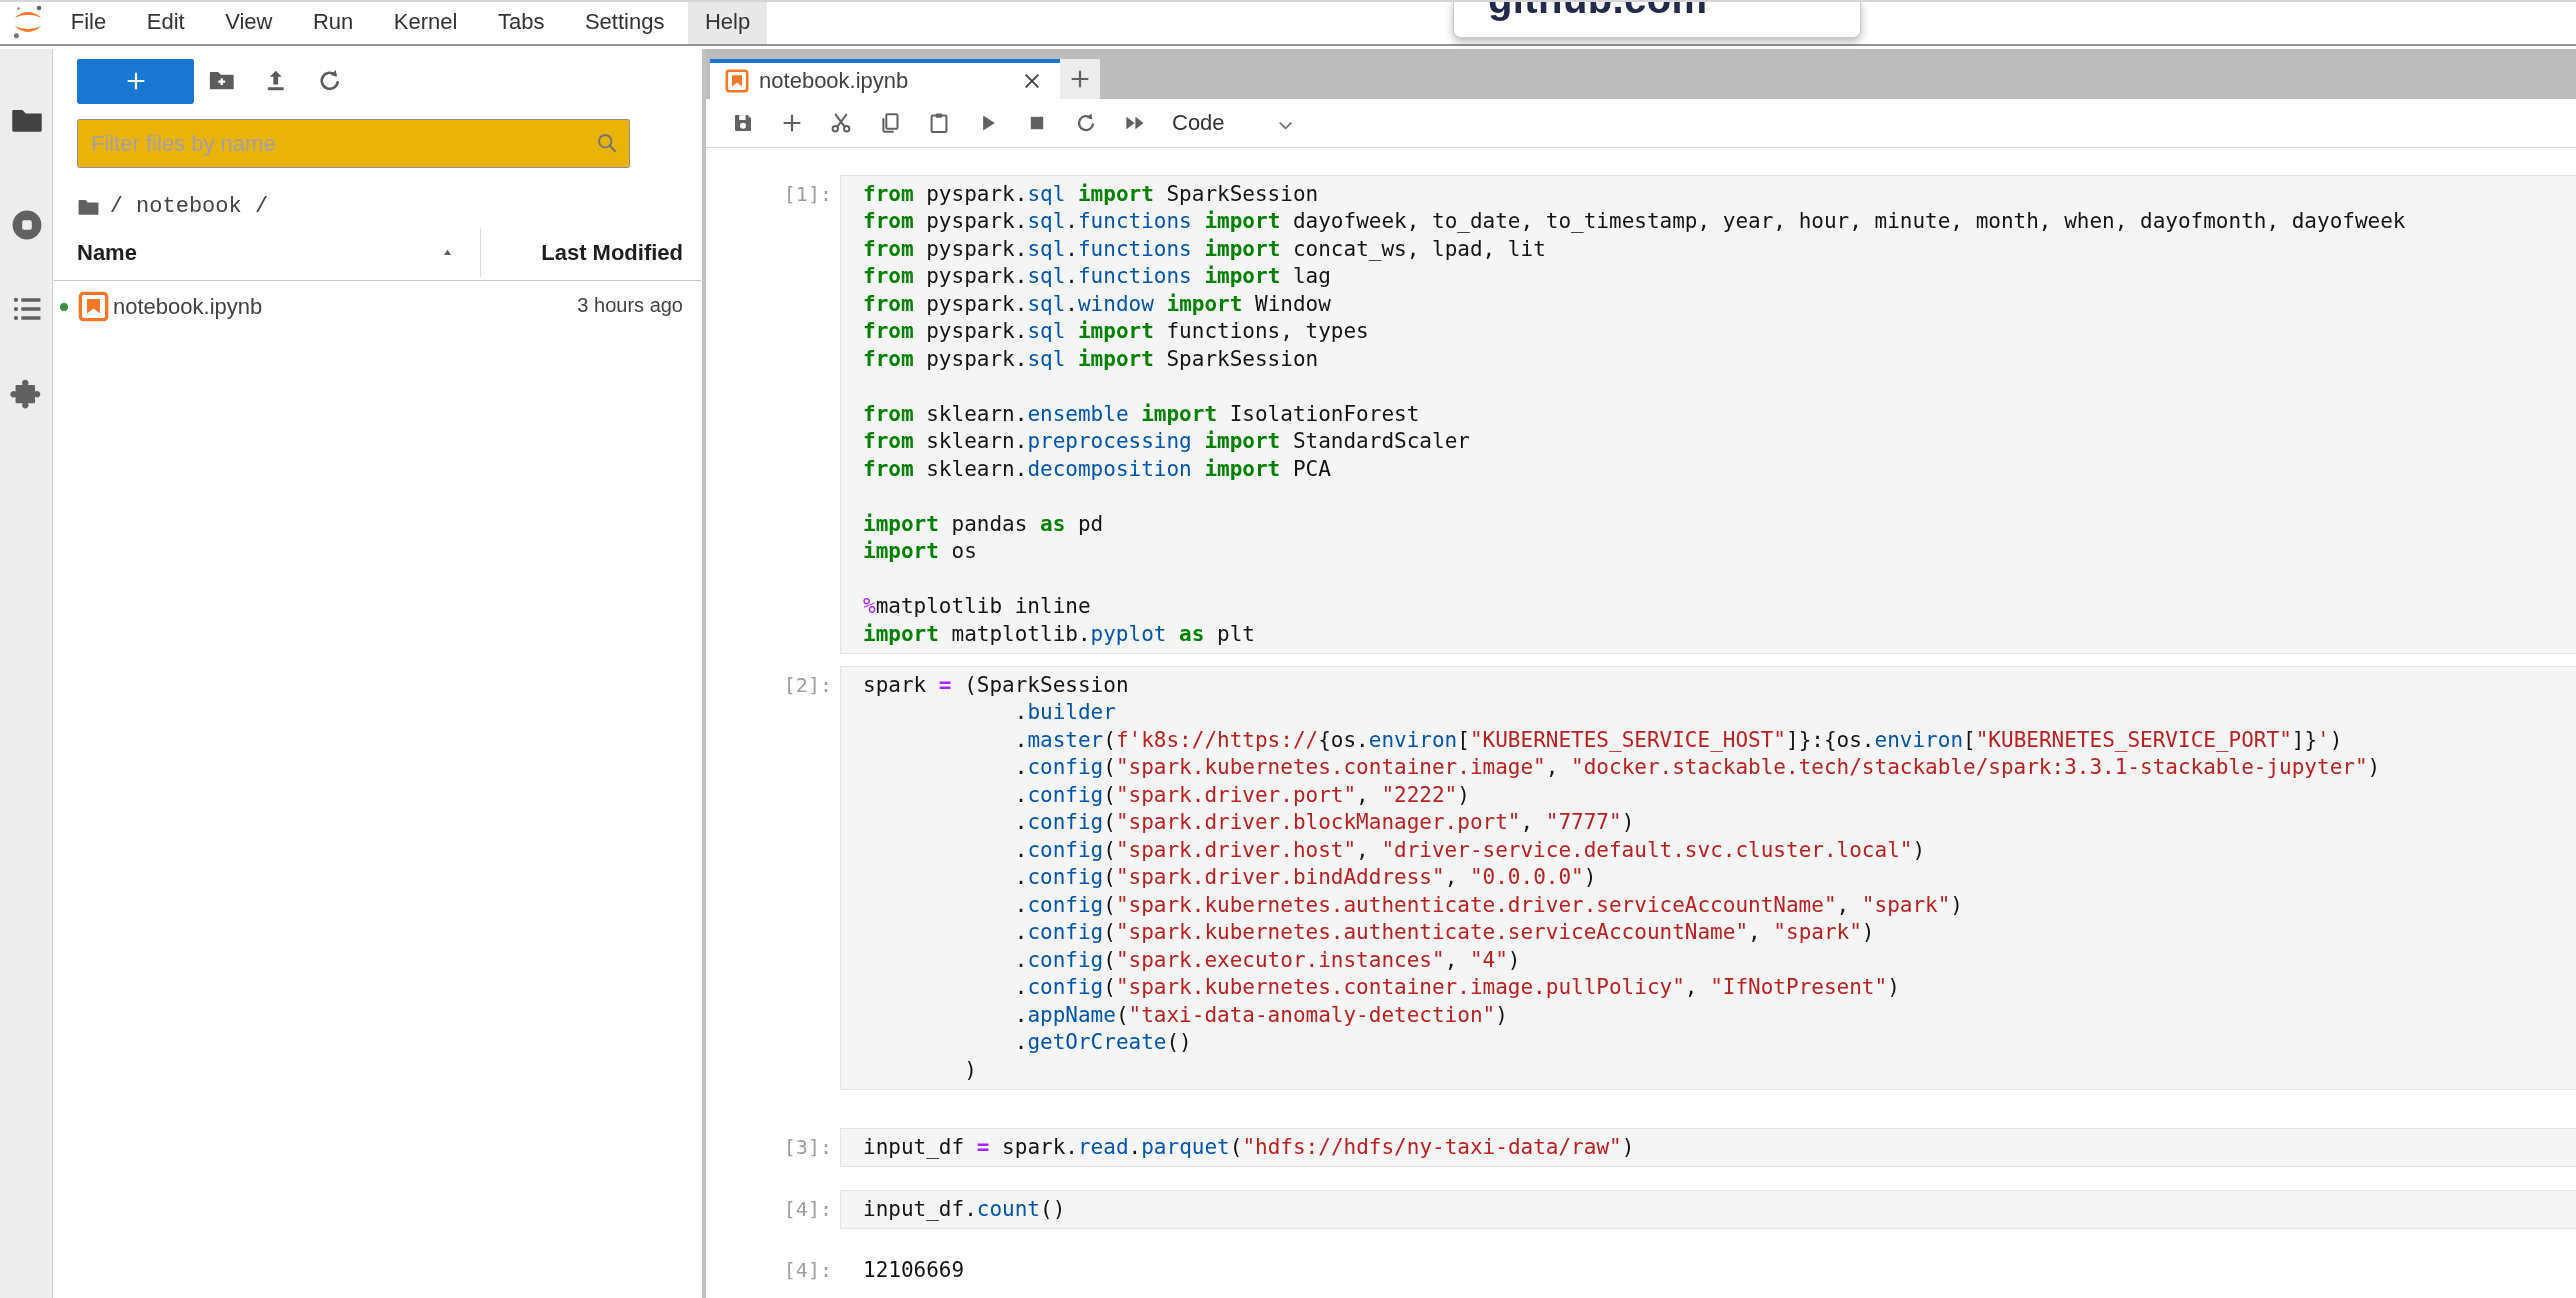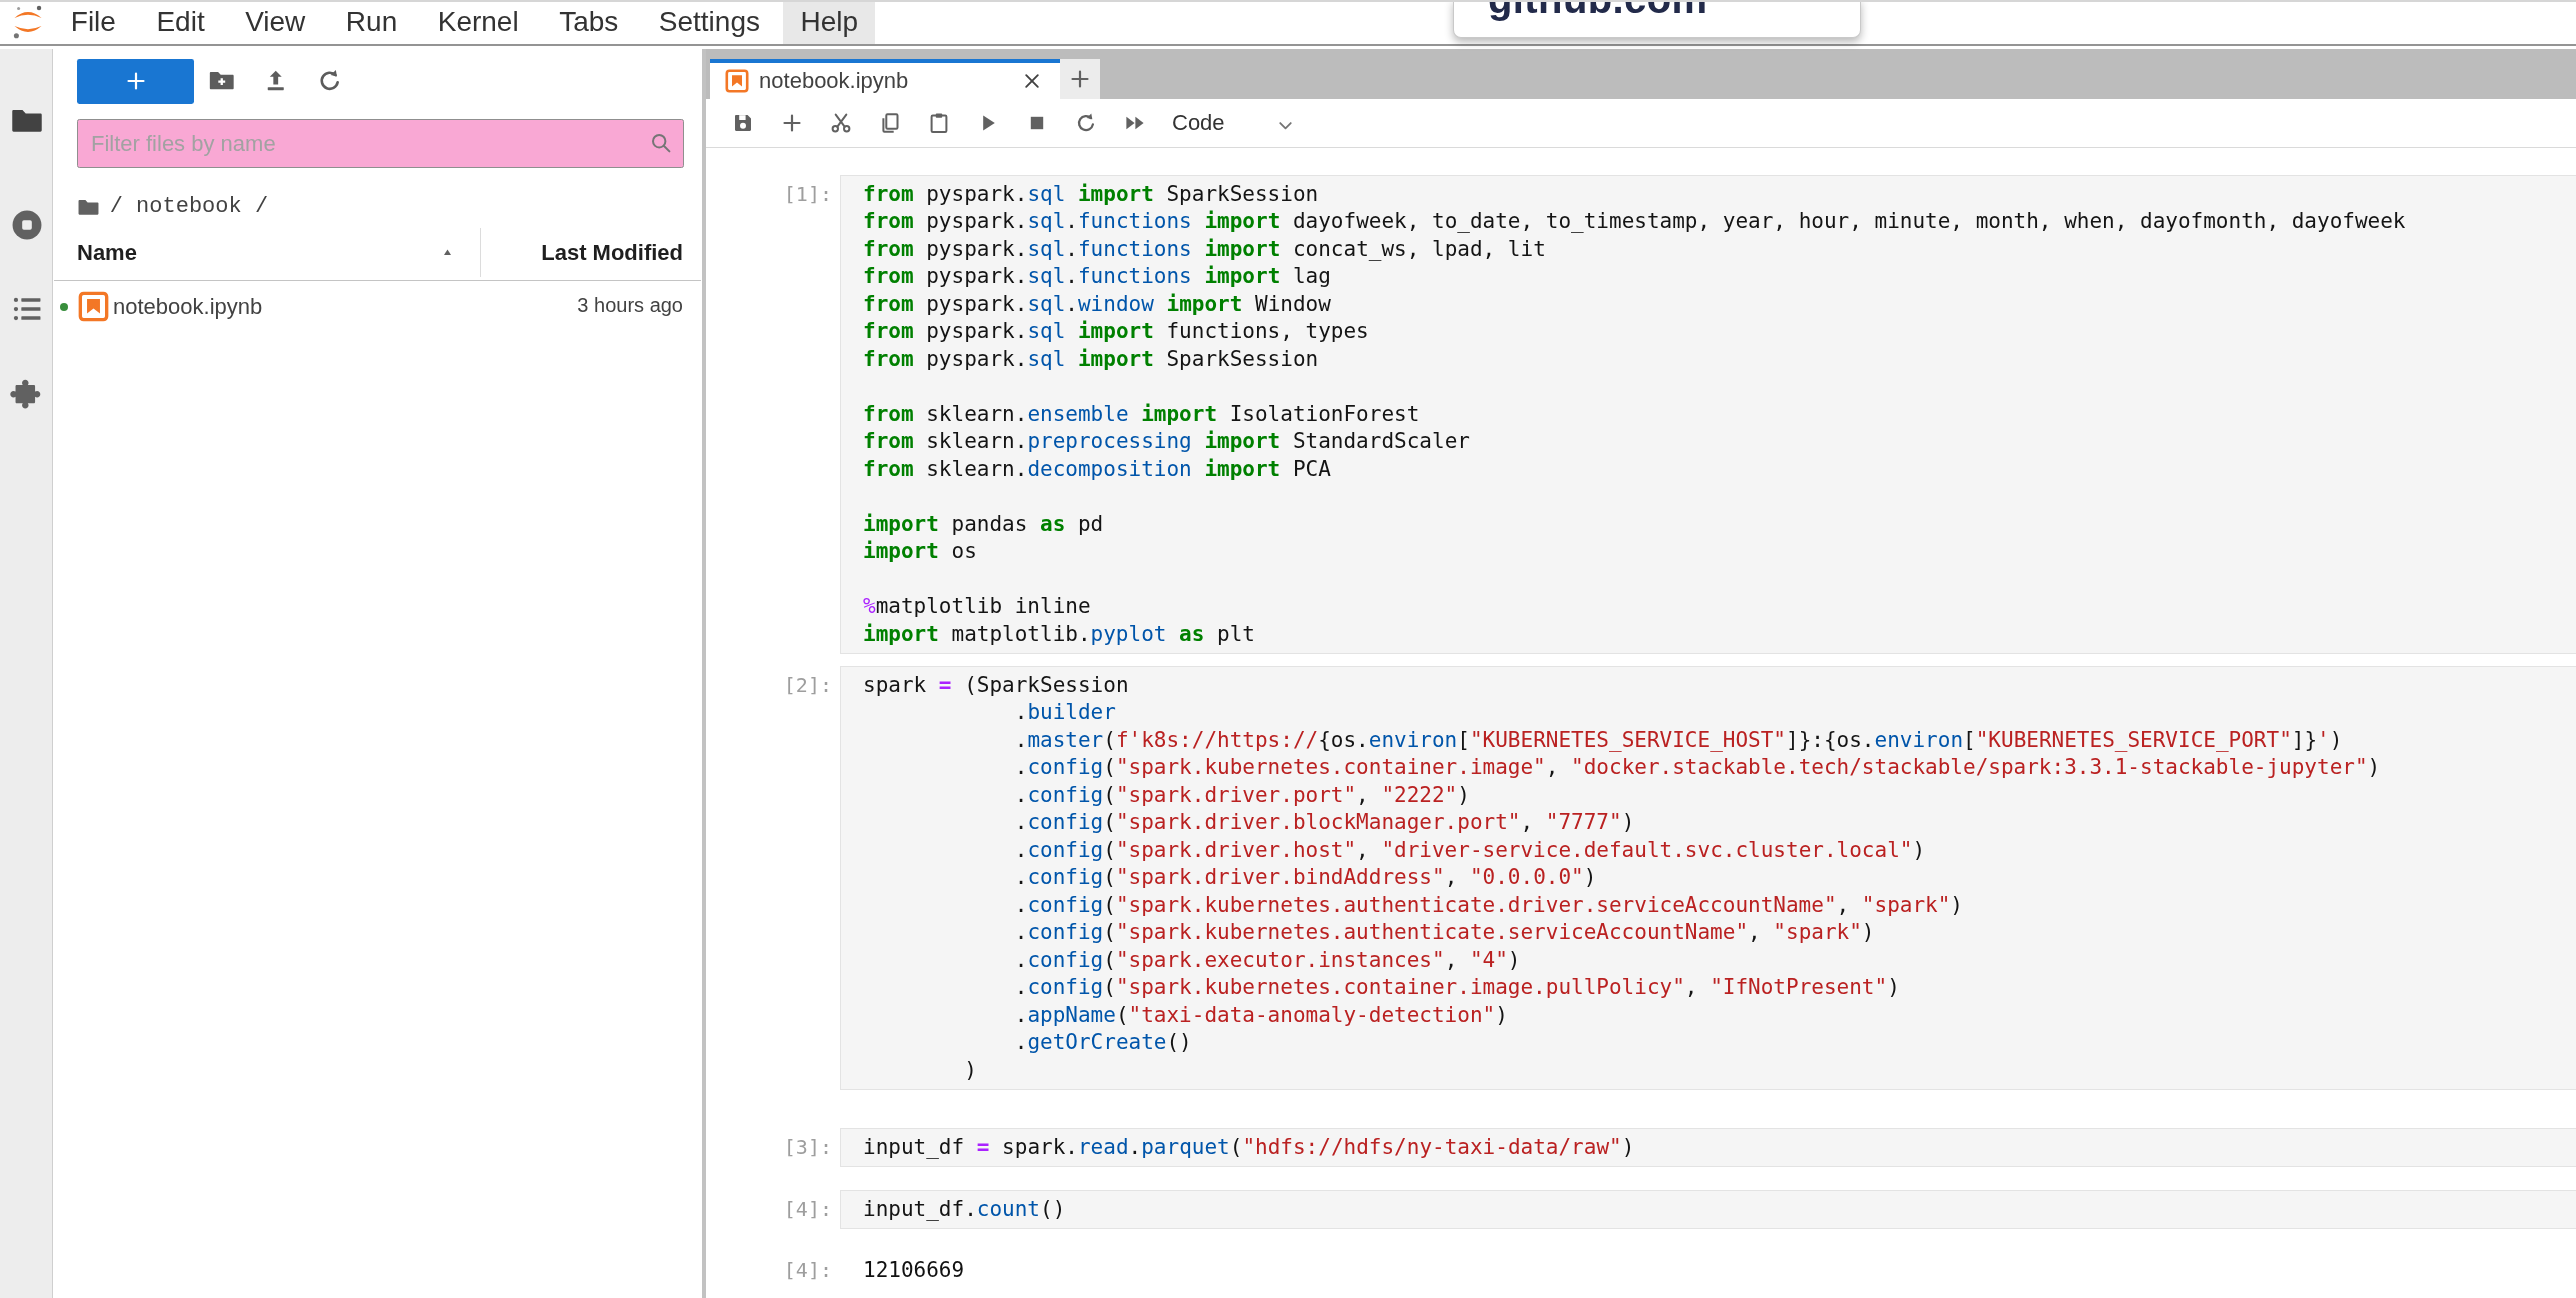--- a/index.html
+++ b/index.html
@@ -6,21 +6,21 @@
   #app{position:relative;width:2576px;height:1299px;overflow:hidden;background:#fff;
        font-family:"Liberation Sans",sans-serif;-webkit-font-smoothing:antialiased;}
   .topline{position:absolute;left:0;top:0;width:2576px;height:1.6px;background:#d6d6d6;z-index:40;}
 
   
   .menubar{position:absolute;left:0;top:0;width:2576px;height:46px;background:#fff;
            border-bottom:2.4px solid #949494;display:flex;align-items:center;z-index:5;box-sizing:border-box;}
   .logo{margin-left:9.7px;width:36px;height:36px;flex:0 0 auto;}
   .logo svg{width:36px;height:36px;}
   .menu{display:flex;align-items:stretch;height:100%;margin-left:1.6px;}
-  .menu-item{display:flex;align-items:center;padding:0 17px;margin-left:6.5px;font-size:28px;color:#333;cursor:default;text-align:center;}
+  .menu-item{display:flex;align-items:center;padding:0 17px;margin-left:6.5px;font-size:22px;color:#333;cursor:default;text-align:center;}
   .menu-item.active{background:#e8e8e8;}
 
   
   .popup{position:absolute;left:1453px;top:0;width:406px;height:37px;background:#fff;
          border:0.8px solid #c9c9c9;border-top:none;border-radius:0 0 8px 8px;
          box-shadow:0 3.2px 8px rgba(0,0,0,.28);overflow:hidden;z-index:30;}
   .popup-text{position:absolute;left:34px;top:-23px;font-size:40px;font-weight:600;
               color:#222a4a;letter-spacing:0.4px;white-space:nowrap;}
 
   
@@ -32,22 +32,22 @@
 
   
   .fb{position:absolute;left:54px;top:49px;width:647px;bottom:0;background:#fff;}
   .fb-actions{position:absolute;left:23px;top:9.7px;display:flex;align-items:center;}
   .btn-launcher{width:117px;height:45px;background:#1976d2;border-radius:2.4px;margin-right:9.7px;
                 display:flex;align-items:center;justify-content:center;color:#fff;}
   .btn-launcher svg{width:24px;height:24px;}
   .fb-icon-btn{width:36px;height:36px;margin-right:18px;display:flex;align-items:center;
                justify-content:center;color:#5c5c5c;}
   .fb-icon-btn svg{width:27.5px;height:27.5px;}
-  .fb-filter{position:absolute;left:23px;top:70px;width:607px;height:49px;border:1.6px solid #8f8f8f;
-             border-radius:2.4px;background:#f9a8d4;box-sizing:border-box;padding-left:10px;}
+  .fb-filter{position:absolute;left:23px;top:70px;width:553px;height:49px;border:1.6px solid #8f8f8f;
+             border-radius:2.4px;background:#eab308;box-sizing:border-box;padding-left:10px;}
   .fb-filter input{position:absolute;left:0;top:0;width:100%;height:100%;border:none;outline:none;
                    background:transparent;font-family:"Liberation Sans",sans-serif;font-size:22px;
                    color:#424242;padding:0 49px 0 13px;box-sizing:border-box;}
   .fb-filter input::placeholder{color:#a2a2a2;opacity:1;}
   .search-ic{position:absolute;right:9.7px;top:10.5px;width:24px;height:24px;color:#757575;}
   .search-ic svg{width:24px;height:24px;}
   .fb-crumb{position:absolute;left:23px;top:134px;height:36px;display:flex;align-items:flex-end;font-family:Liberation Mono, monospace;}
   .crumb-folder{width:23px;height:23px;color:#616161;margin-right:9.7px;}
   .crumb-folder svg{width:23px;height:23px;}
   .crumb-path{font-size:22px;color:#424242;}

